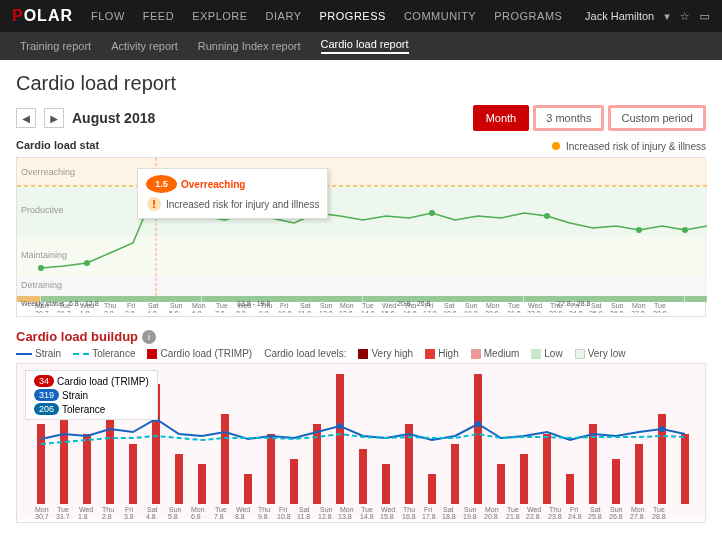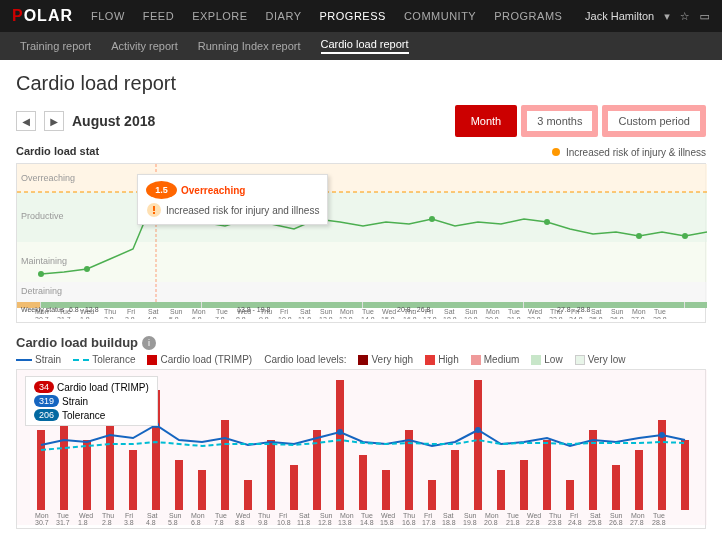--- a/index.html
+++ b/index.html
@@ -24,21 +24,21 @@
     .main { background: white; padding: 12px 16px; height: calc(556px - 60px); overflow-y: auto; }
     
     .page-title { font-size: 20px; font-weight: 300; color: #333; margin-bottom: 10px; }
     
     
     .controls-row { display: flex; align-items: center; justify-content: space-between; margin-bottom: 8px; }
     .month-nav { display: flex; align-items: center; gap: 8px; }
     .nav-arrow { width: 20px; height: 20px; border: 1px solid #ccc; background: white; cursor: pointer; display: flex; align-items: center; justify-content: center; font-size: 10px; color: #555; }
     .month-label { font-size: 14px; font-weight: bold; color: #333; }
     .period-buttons { display: flex; gap: 4px; }
-    .period-btn { padding: 4px 10px; font-size: 11px; border: 6px solid #fca5a5; background: white; cursor: pointer; color: #555; border-radius: 2px; }
+    .period-btn { padding: 4px 10px; font-size: 11px; border: 3px solid #fca5a5; background: white; cursor: pointer; color: #555; border-radius: 2px; }
     .period-btn.active { background: #c00; color: white; border-color: #c00; }
     
     
     .section-title { font-size: 11px; font-weight: bold; color: #333; margin-bottom: 4px; }
     
     
     .chart-container { position: relative; border: 1px solid #e0e0e0; margin-bottom: 12px; }
     
     
     .legend-row { display: flex; align-items: center; justify-content: flex-end; font-size: 10px; color: #555; gap: 6px; margin-bottom: 2px; }
@@ -47,21 +47,21 @@
     
     .tooltip { position: absolute; background: white; border: 1px solid #ddd; padding: 6px 8px; font-size: 10px; z-index: 10; box-shadow: 2px 2px 4px rgba(0,0,0,0.15); top: 10px; left: 120px; min-width: 130px; }
     .tooltip-date { font-size: 10px; color: #555; margin-bottom: 4px; }
     .tooltip-badge { background: #ff6600; color: white; border-radius: 50%; width: 31px; height: 18px; display: inline-flex; align-items: center; justify-content: center; font-size: 9px; font-weight: bold; margin-right: 4px; }
     .tooltip-title { display: flex; align-items: center; font-weight: bold; color: #ff4400; margin-bottom: 3px; }
     .tooltip-sub { display: flex; align-items: center; font-size: 10px; color: #555; }
     .tooltip-icon { width: 16px; height: 16px; margin-right: 4px; }
     
     
     .buildup-header { display: flex; align-items: center; gap: 4px; margin-bottom: 4px; }
-    .buildup-title { font-size: 13px; font-weight: bold; color: #404040; }
+    .buildup-title { font-size: 13px; font-weight: bold; color: #b91c1c; }
     .info-icon { width: 14px; height: 14px; border-radius: 50%; background: #999; color: white; font-size: 9px; display: inline-flex; align-items: center; justify-content: center; cursor: pointer; }
     
     .legend-full { display: flex; align-items: center; gap: 12px; font-size: 10px; color: #555; flex-wrap: wrap; margin-bottom: 4px; }
     .legend-item { display: flex; align-items: center; gap: 3px; }
     .legend-line { width: 16px; height: 2px; }
     .legend-rect { width: 10px; height: 10px; }
     .bl-item { display: flex; align-items: center; gap: 3px; }
     .bl-badge { padding: 1px 5px; border-radius: 10px; color: white; font-size: 9px; font-weight: normal; }
     
     svg text { font-family: Arial, sans-serif; }

